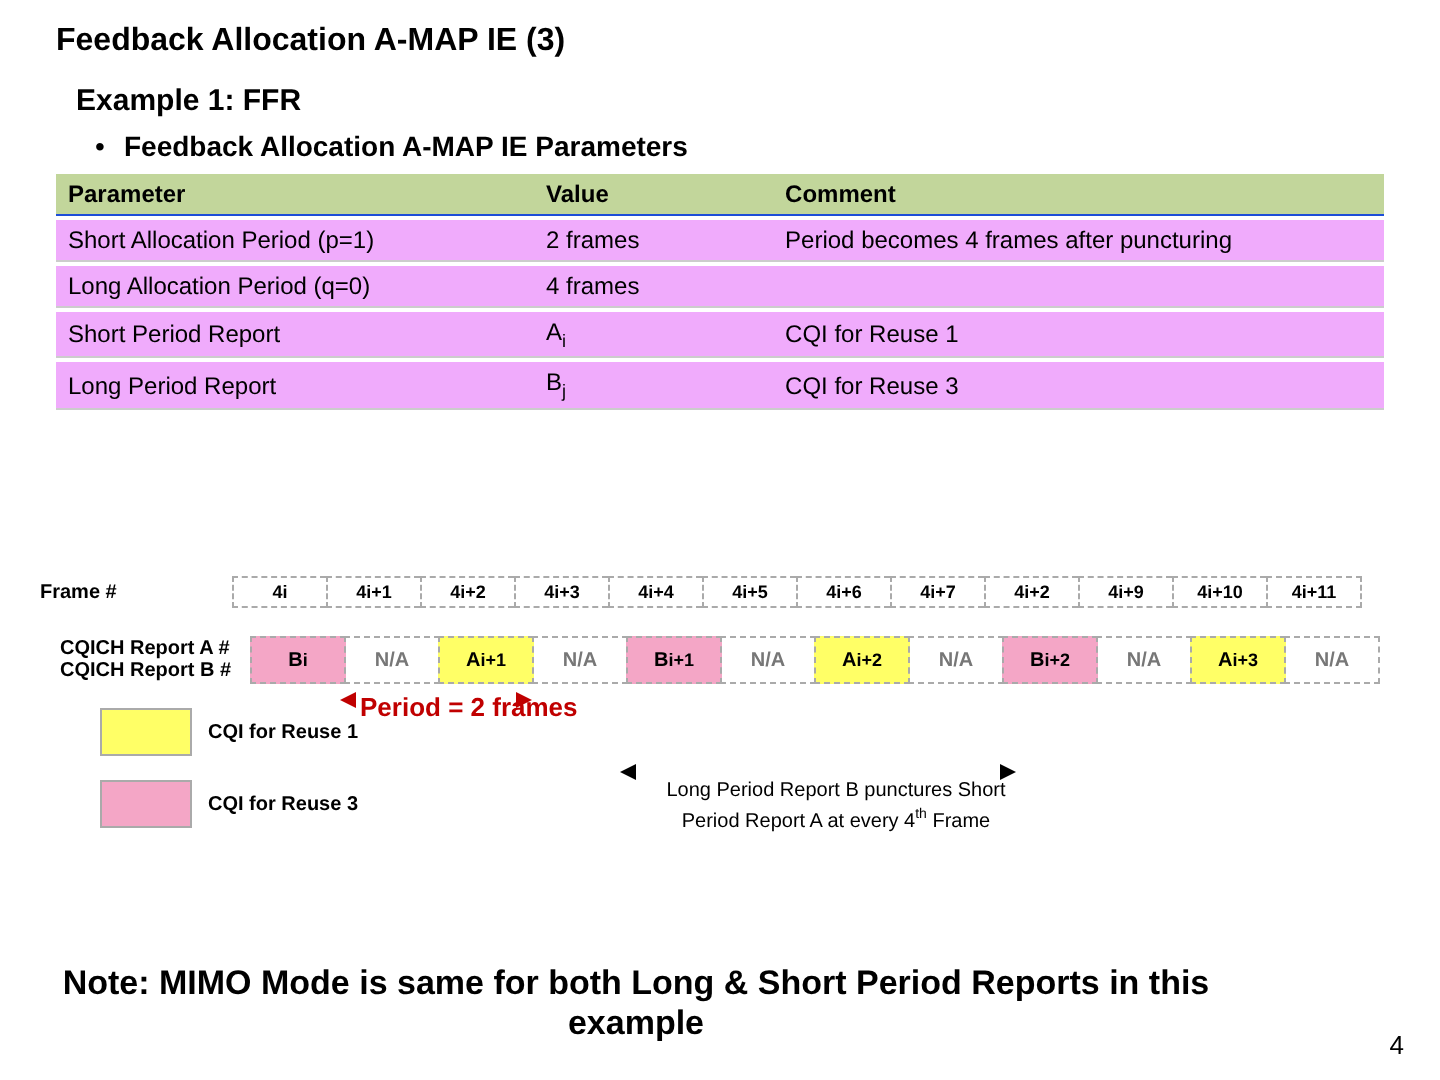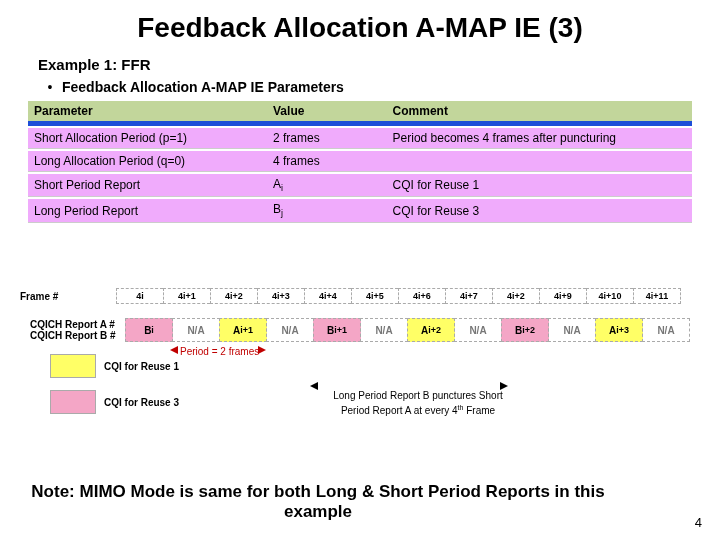--- a/index.html
+++ b/index.html
@@ -8,23 +8,22 @@
     height: 540px;
     background: #fff;
     font-family: Arial, Helvetica, sans-serif;
     color: #000;
     position: relative;
     overflow: hidden;
   }
   .slide { padding: 12px 28px 0 28px; }
   h1.title {
     margin: 0 0 12px 0;
-    font-size: 28px;
-    font-weight: bold;
-    text-align: center;
+    font-size: 16px;
+    font-weight: bold;
   }
   .subtitle {
     font-size: 15px;
     font-weight: bold;
     margin: 4px 0 6px 10px;
   }
   .bullet-row {
     display: flex;
     align-items: center;
     margin: 0 0 4px 10px;
@@ -37,21 +36,21 @@
     border-collapse: separate;
     border-spacing: 0 2px;
     font-size: 12px;
     margin-top: 2px;
   }
   table.params th {
     background: #c2d69b;
     text-align: left;
     font-weight: bold;
     padding: 3px 6px;
-    border-bottom: 5px solid #1d4ed8;
+    border-bottom: 1px solid #1d4ed8;
   }
   table.params td {
     background: #f0abfc;
     padding: 3px 6px;
     border-bottom: 1px solid #ccc;
   }
   .col-param { width: 36%; }
   .col-value { width: 18%; }
   sub { font-size: 9px; }
 
@@ -78,21 +77,21 @@
     margin-left: -1px;
   }
   .na { color: #777; }
   .yellow { background: #ffff66; }
   .pink   { background: #f4a6c6; }
   .swatch { width: 44px; height: 22px; border: 1px solid #aaa; margin-right: 8px; }
   .legend1 { top: 66px; left: 30px; position: absolute; display: flex; align-items: center; font-size: 10px; font-weight: bold; }
   .legend2 { top: 102px; left: 30px; position: absolute; display: flex; align-items: center; font-size: 10px; font-weight: bold; }
   .period-label {
     position: absolute; top: 58px; left: 160px;
-    font-size: 10px; font-weight: normal; color: #c00000;
+    font-size: 13px; font-weight: bold; color: #c00000;
   }
   .period-arrow-l, .period-arrow-r {
     position: absolute; top: 58px; width: 0; height: 0;
     border-top: 4px solid transparent; border-bottom: 4px solid transparent;
   }
   .period-arrow-l { left: 150px; border-right: 8px solid #c00000; }
   .period-arrow-r { left: 238px; border-left: 8px solid #c00000; }
 
   .punc-arrow-l, .punc-arrow-r {
     position: absolute; top: 94px; width: 0; height: 0;

